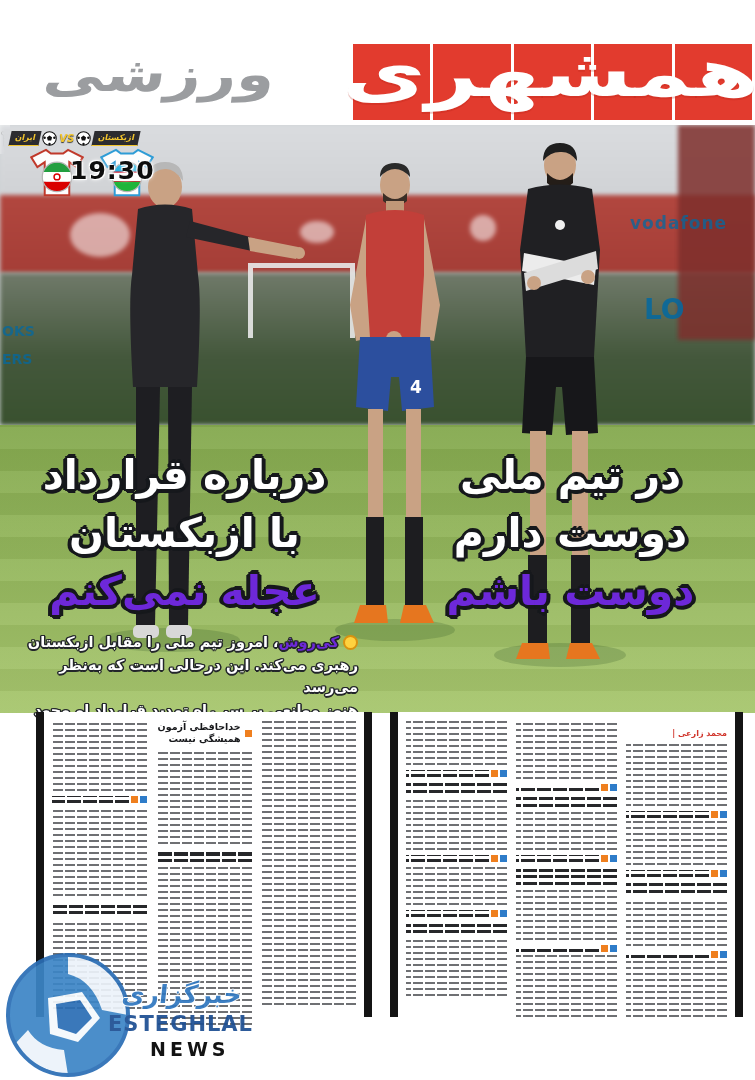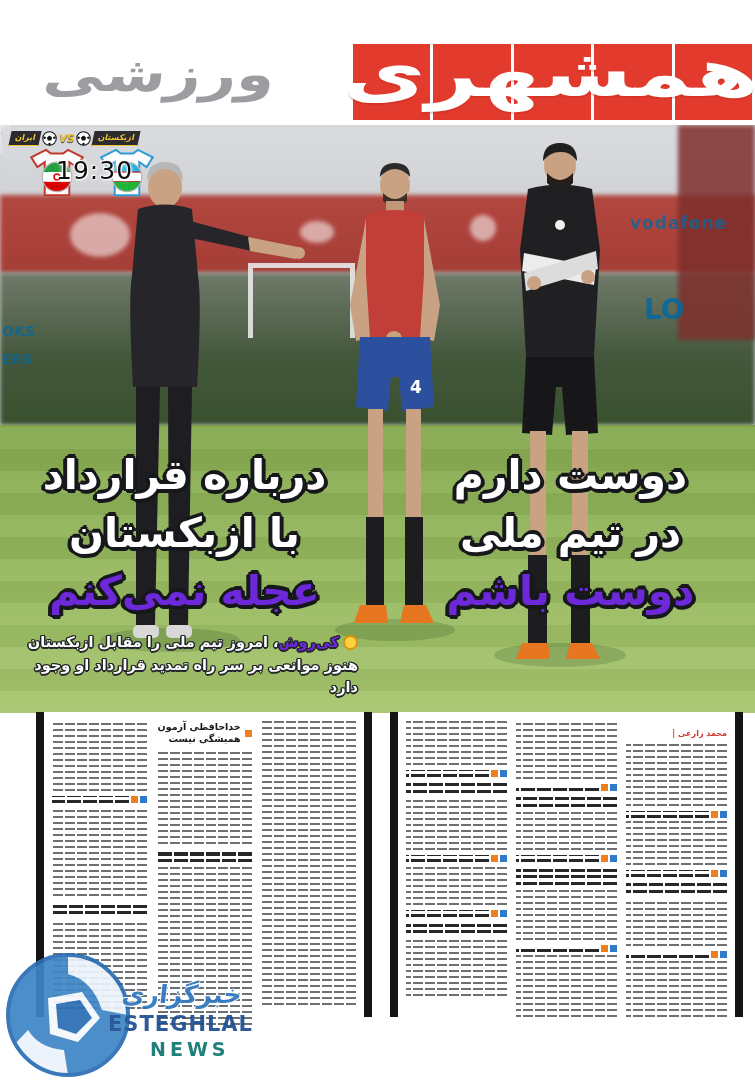--- a/index.html
+++ b/index.html
@@ -40,21 +40,21 @@
   .credit{right:2px;top:38px;writing-mode:vertical-rl;font-size:7px;color:#4a4a4a;
      background:rgba(255,255,255,.65);padding:6px 1px;letter-spacing:2px;}
 
   
   .ribbons{left:10px;top:131px;width:158px;display:flex;align-items:center;gap:2px;}
   .ribbon{background:#2c2c30;color:#f3c62e;font-size:8px;font-weight:bold;direction:rtl;
      padding:2px 5px 3px;transform:skewX(-12deg);white-space:nowrap;border-bottom:1px solid #f3c62e;}
   .vs{color:#f3c62e;font-weight:bold;font-size:10px;font-style:italic;text-shadow:0 1px 1px #333;}
   .ball{width:15px;height:15px;}
   .jersey{width:54px;height:50px;}
-  .time{left:56px;top:156px;font-size:25px;font-weight:400;color:#0d0d0d;letter-spacing:1px;
+  .time{left:70px;top:156px;font-size:25px;font-weight:700;color:#0d0d0d;letter-spacing:1px;
      text-shadow:0 0 3px #fff,0 0 5px #fff,1px 1px 0 #fff,-1px -1px 0 #fff;}
 
   
   .hl{width:345px;text-align:center;direction:rtl;font-weight:bold;font-size:41px;line-height:58px;
       color:#fff;}
   .hl div, .sub div{text-shadow:
       3px 0 0 #16181c,-3px 0 0 #16181c,0 3px 0 #16181c,0 -3px 0 #16181c,
       2px 2px 0 #16181c,-2px 2px 0 #16181c,2px -2px 0 #16181c,-2px -2px 0 #16181c,
       4px 1px 0 #16181c,-4px 1px 0 #16181c,1px 4px 0 #16181c,1px -4px 0 #16181c;}
   .hl-r{left:398px;top:446px;}
@@ -94,21 +94,21 @@
   .byline{color:#d0342a;font-size:8px;font-weight:bold;line-height:10px;}
   .sechead{font-size:9.5px;font-weight:bold;color:#17181b;line-height:12px;margin-bottom:3px;}
 
   
   .wm{left:4px;top:950px;width:300px;height:130px;opacity:.92;}
   .wm-agency{position:absolute;left:118px;top:30px;font-size:25px;font-weight:bold;color:#2f77c0;
      direction:rtl;transform:skewX(-6deg);
      text-shadow:1px 0 0 #fff,-1px 0 0 #fff,0 1px 0 #fff,0 -1px 0 #fff;}
   .wm-name{position:absolute;left:104px;top:62px;font-size:21px;font-weight:bold;color:#1c4e92;
      letter-spacing:1px;}
-  .wm-news{position:absolute;left:146px;top:88px;font-size:19px;font-weight:bold;color:#0f766e;
+  .wm-news{position:absolute;left:146px;top:88px;font-size:19px;font-weight:bold;color:#000000;
      letter-spacing:4px;}
 </style>
 </head>
 <body>
 
 <div class="page">
 
   <div class="abs mast-red" style="--red:#e23b2e">
     <div class="blk"></div>
     <div class="blk"></div>
@@ -241,32 +241,33 @@
       <rect x="10" y="19.6" width="24" height="1" fill="#ce1126"></rect>
       <rect x="10" y="27.4" width="24" height="1" fill="#ce1126"></rect>
       <rect x="10" y="28" width="24" height="8" fill="#1eb53a"></rect>
     </g>
     <circle cx="22" cy="24" r="12" fill="none" stroke="#b5b5b5" stroke-width="1"></circle>
   </svg>
 
   <div class="abs time">19:30</div>
 
   <div class="abs hl hl-r">
+    <div>در تیم ملی</div>
     <div>دوست دارم</div>
-    <div>در تیم ملی</div>
     <div class="yellow">دوست باشم</div>
   </div>
   <div class="abs hl hl-l">
     <div>درباره قرارداد</div>
     <div>با ازبکستان</div>
     <div class="yellow">عجله نمی‌کنم</div>
   </div>
 
   <div class="abs sub sub-l">
     <div><span class="bullet"></span><span class="yellow">کی‌روش</span><span>، امروز تیم ملی را مقابل ازبکستان</span></div>
+    <div>رهبری می‌کند. این درحالی است که به‌نظر می‌رسد</div>
     <div>هنوز موانعی بر سر راه تمدید قرارداد او وجود دارد</div>
   </div>
 
   <div class="abs box box-r">
     <div class="cols">
       <div class="col">
         <span class="byline">محمد زارعی |</span>
         <div class="ft seg" style="height:66px"></div>
         <div class="qrow">
             <span class="sq sq-b"></span>

